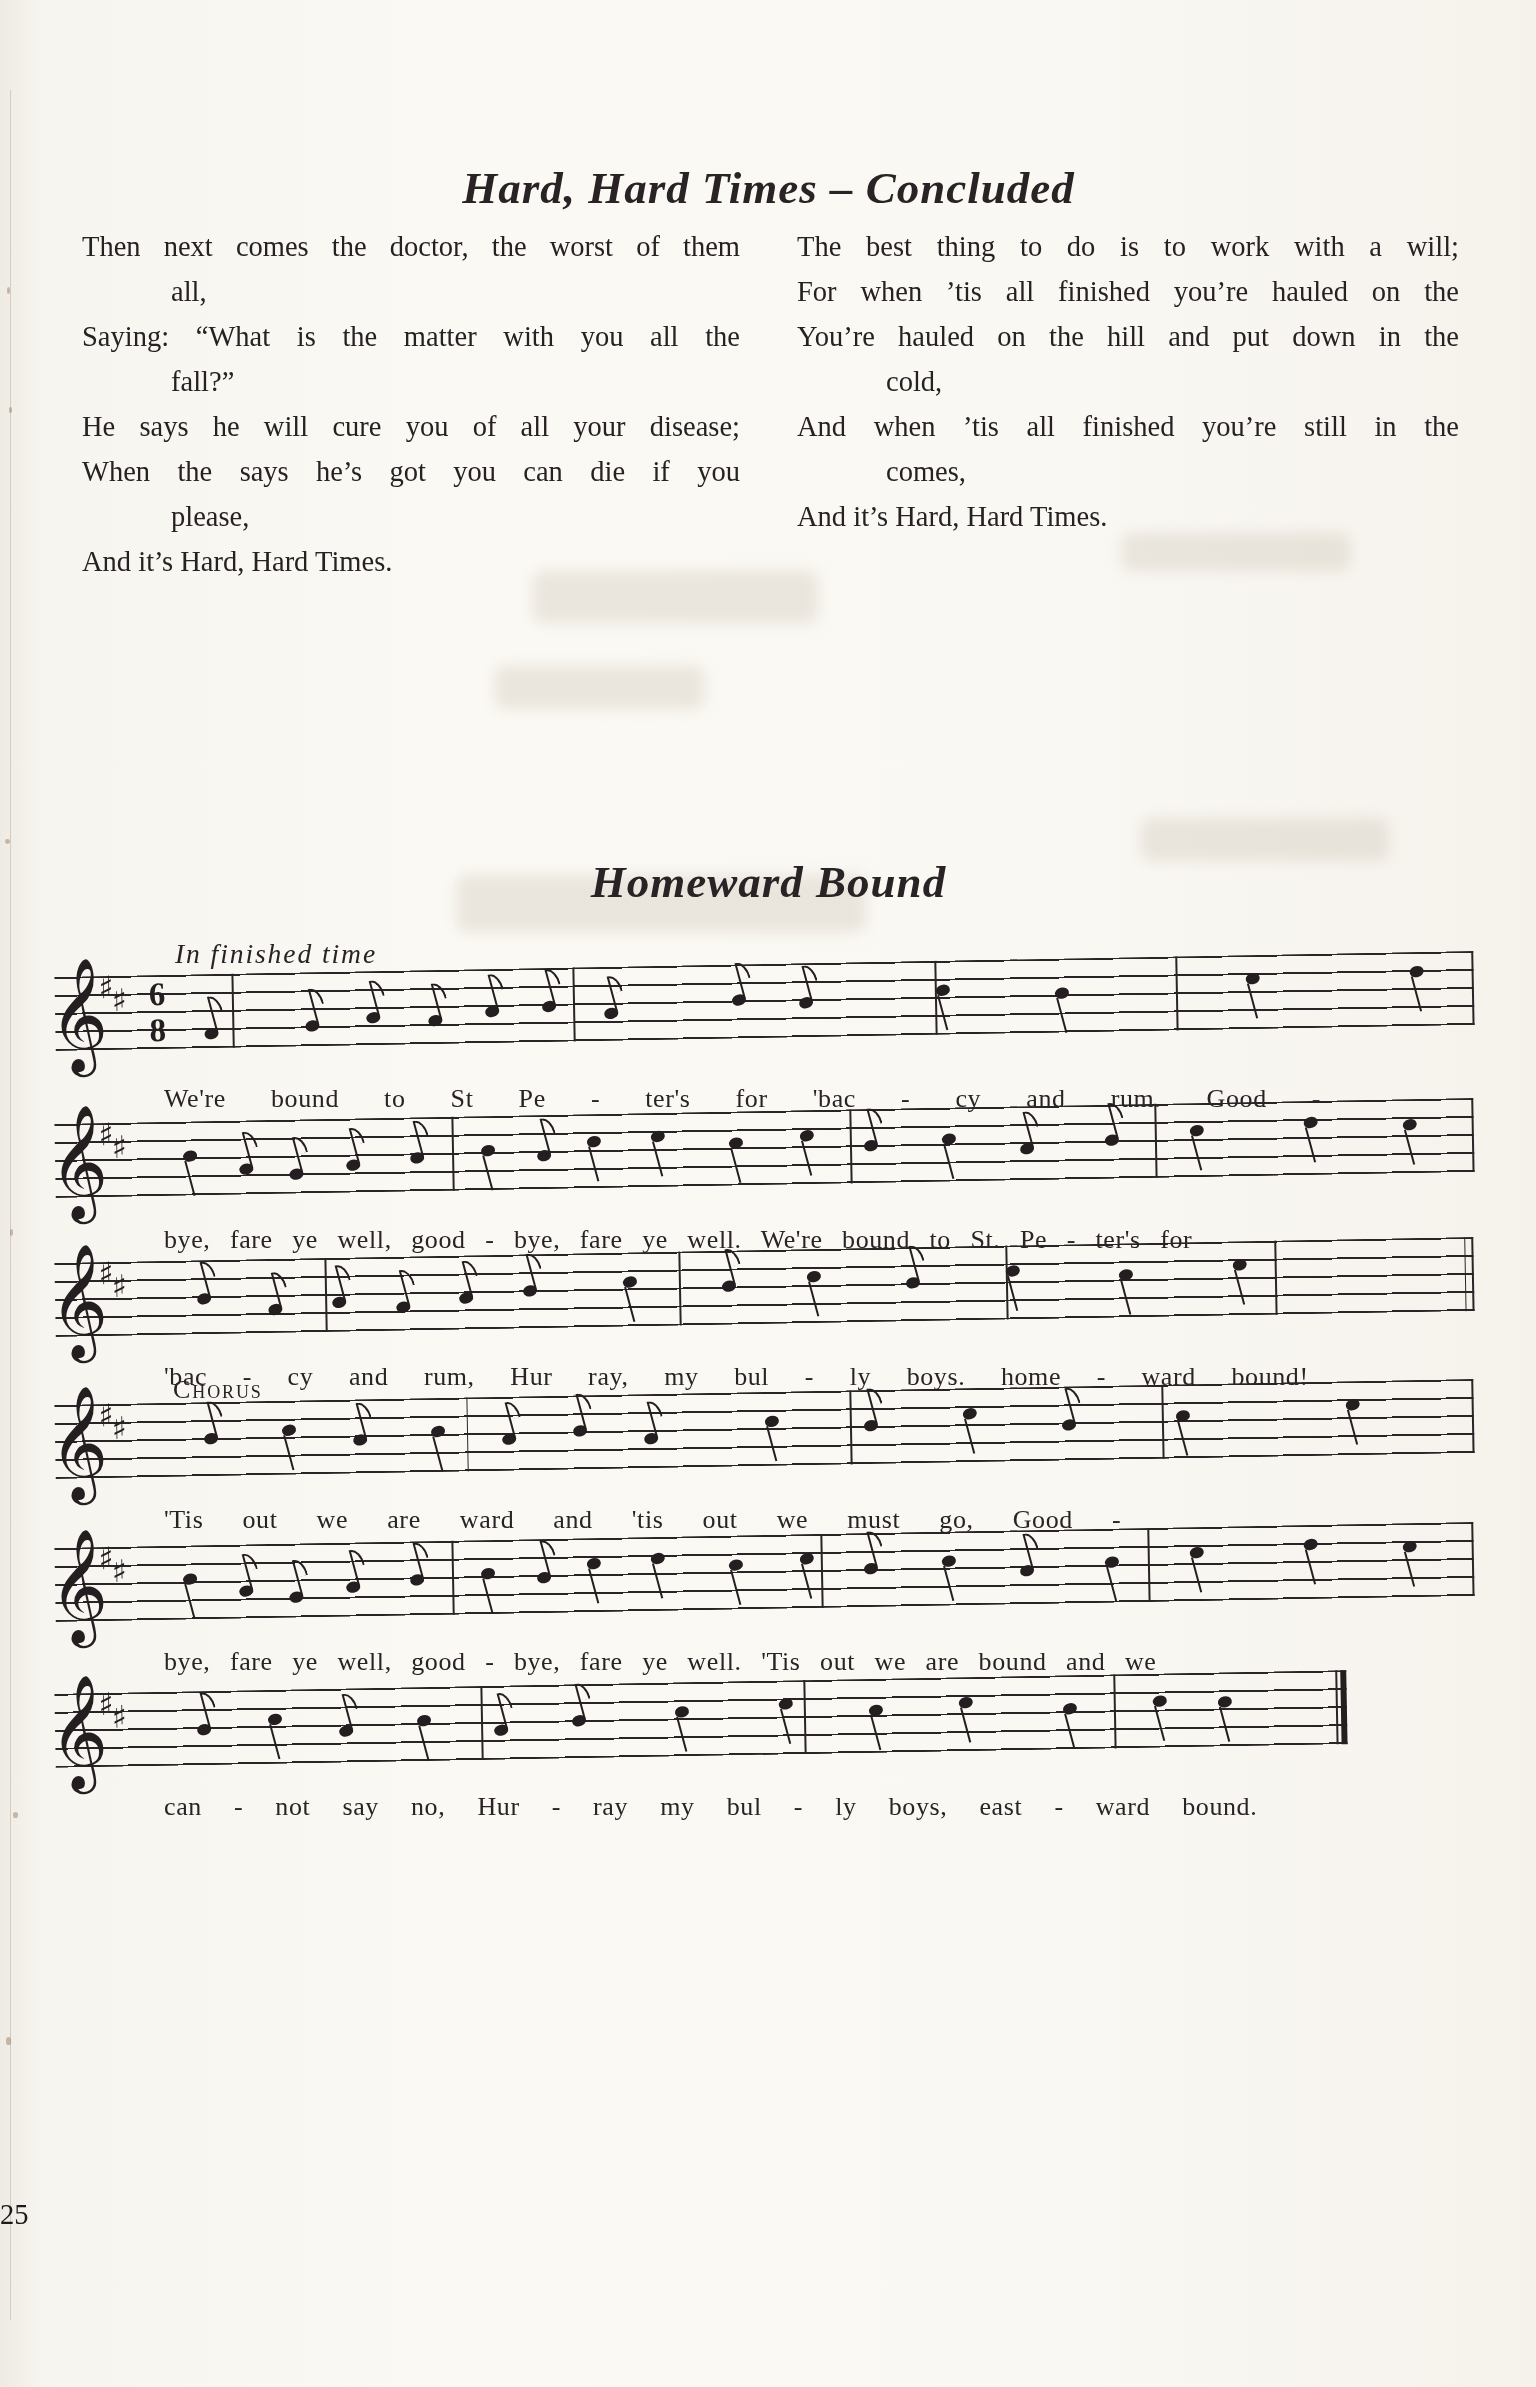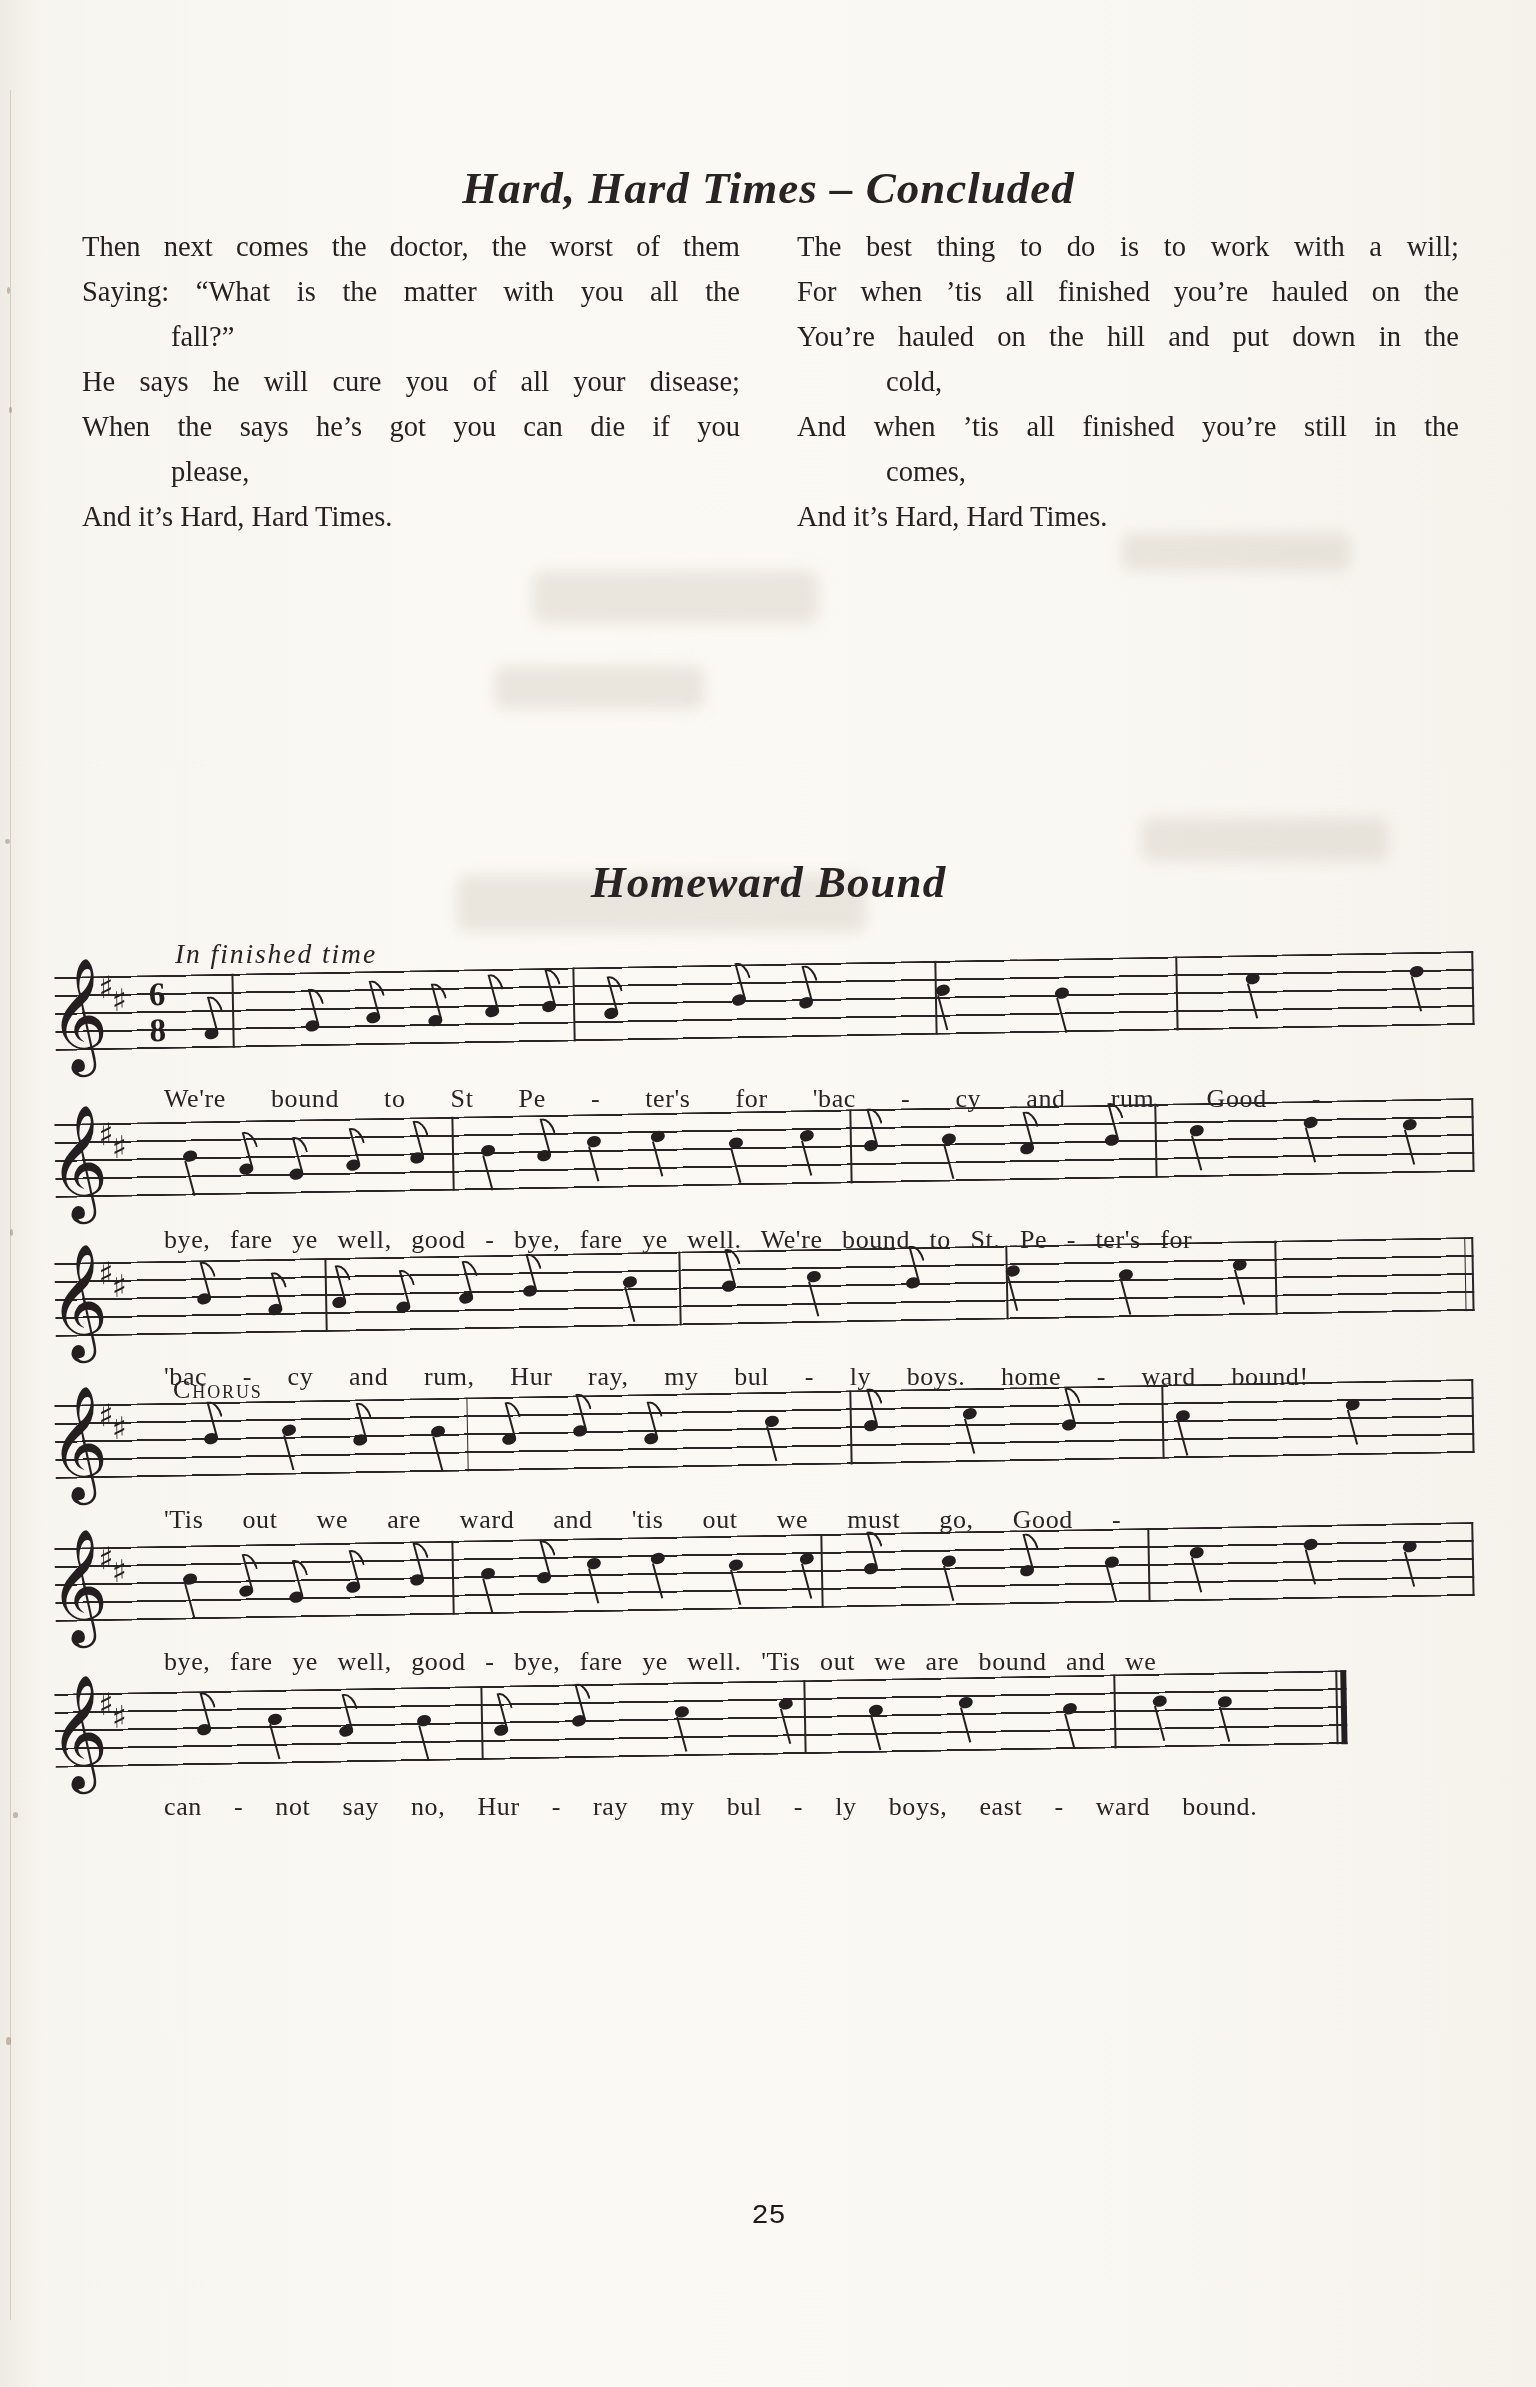--- a/index.html
+++ b/index.html
@@ -53,22 +53,22 @@
   .note .stem{position:absolute;width:2.3px;background:#241e21;height:36px;}
   .note.up .stem{left:11.8px;top:-31px;}
   .note.down .stem{left:0px;top:8.6px;}
   .note .flag{position:absolute;left:13.3px;top:-31px;width:8.6px;height:16px;border-top:2.4px solid #241e21;border-right:2.4px solid #241e21;border-radius:0 100% 0 0;}
 
   .stafflyric{
     position:absolute;left:164px;width:1313px;
     font-size:26px;letter-spacing:0.6px;color:#2a2326;white-space:nowrap;
   }
 
-  .pagenum{position:absolute;left:0;top:2199px;width:100%;text-align:center;
-    font-family:Liberation Mono, monospace;font-size:28.5px;color:#1d181b;}
+  .pagenum{position:absolute;left:0;top:2199px;width:100%;
+    font-family:Liberation Serif, serif;font-size:28.5px;color:#1d181b;}
 </style>
 </head>
 <body>
 
 <div class="page">
 
   <div class="edge-line"></div>
 
   <div class="ghost" style="left:533px;top:571px;width:285px;height:52px;"></div>
   <div class="ghost" style="left:495px;top:666px;width:209px;height:43px;"></div>
@@ -80,20 +80,21 @@
   <div class="speck" style="left:8.6px;top:407px;width:3.8px;height:5.7px;"></div>
   <div class="speck" style="left:4.8px;top:839px;width:4.8px;height:4.8px;"></div>
   <div class="speck" style="left:9.5px;top:1229px;width:3.8px;height:6.7px;"></div>
   <div class="speck" style="left:13.3px;top:1812px;width:4.8px;height:5.7px;"></div>
   <div class="speck" style="left:5.7px;top:2037px;width:5.7px;height:7.6px;"></div>
 
   <h1 id="title1" class="song-title">Hard, Hard Times – Concluded</h1>
 
   <div id="verse-left" class="verse">
       <p class="vline stretch">Then next comes the doctor, the worst of them</p>
+      <p class="vline cont">all,</p>
       <p class="vline stretch">Saying:  “What is the matter with you all the</p>
       <p class="vline cont">fall?”</p>
       <p class="vline stretch">He says he will cure you of all your disease;</p>
       <p class="vline stretch">When the says he’s got you can die if you</p>
       <p class="vline cont">please,</p>
       <p class="vline plain">And it’s Hard, Hard Times.</p>
     </div>
   <div id="verse-right" class="verse">
       <p class="vline stretch">The best thing to do is to work with a will;</p>
       <p class="vline stretch">For when ’tis all finished you’re hauled on the</p>

